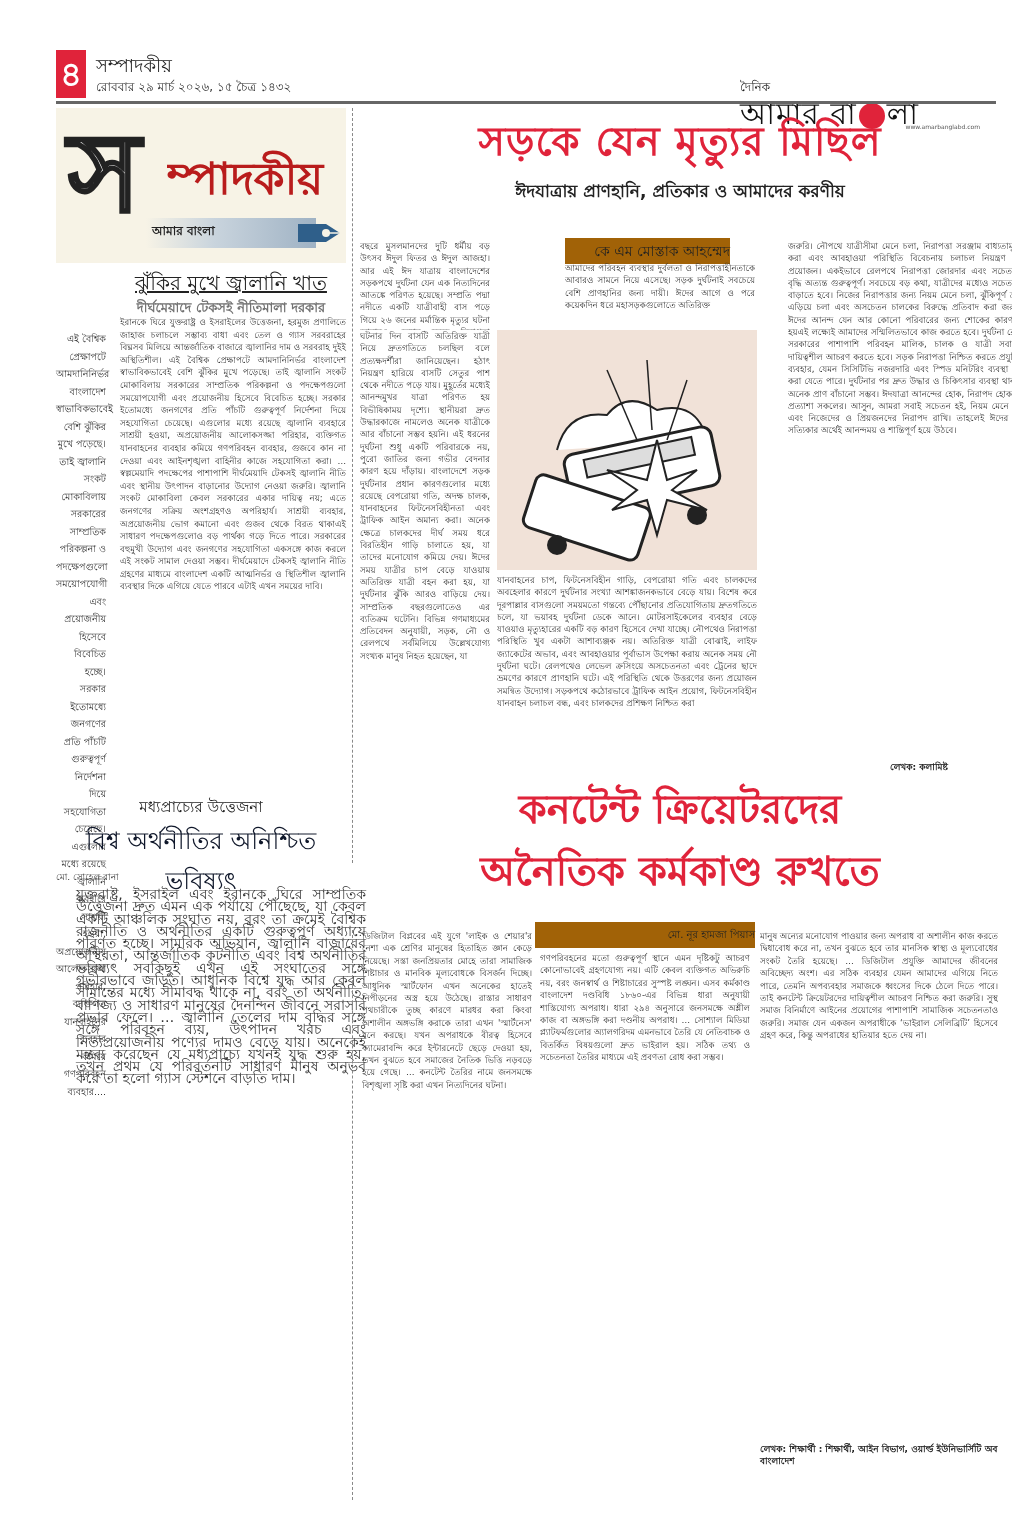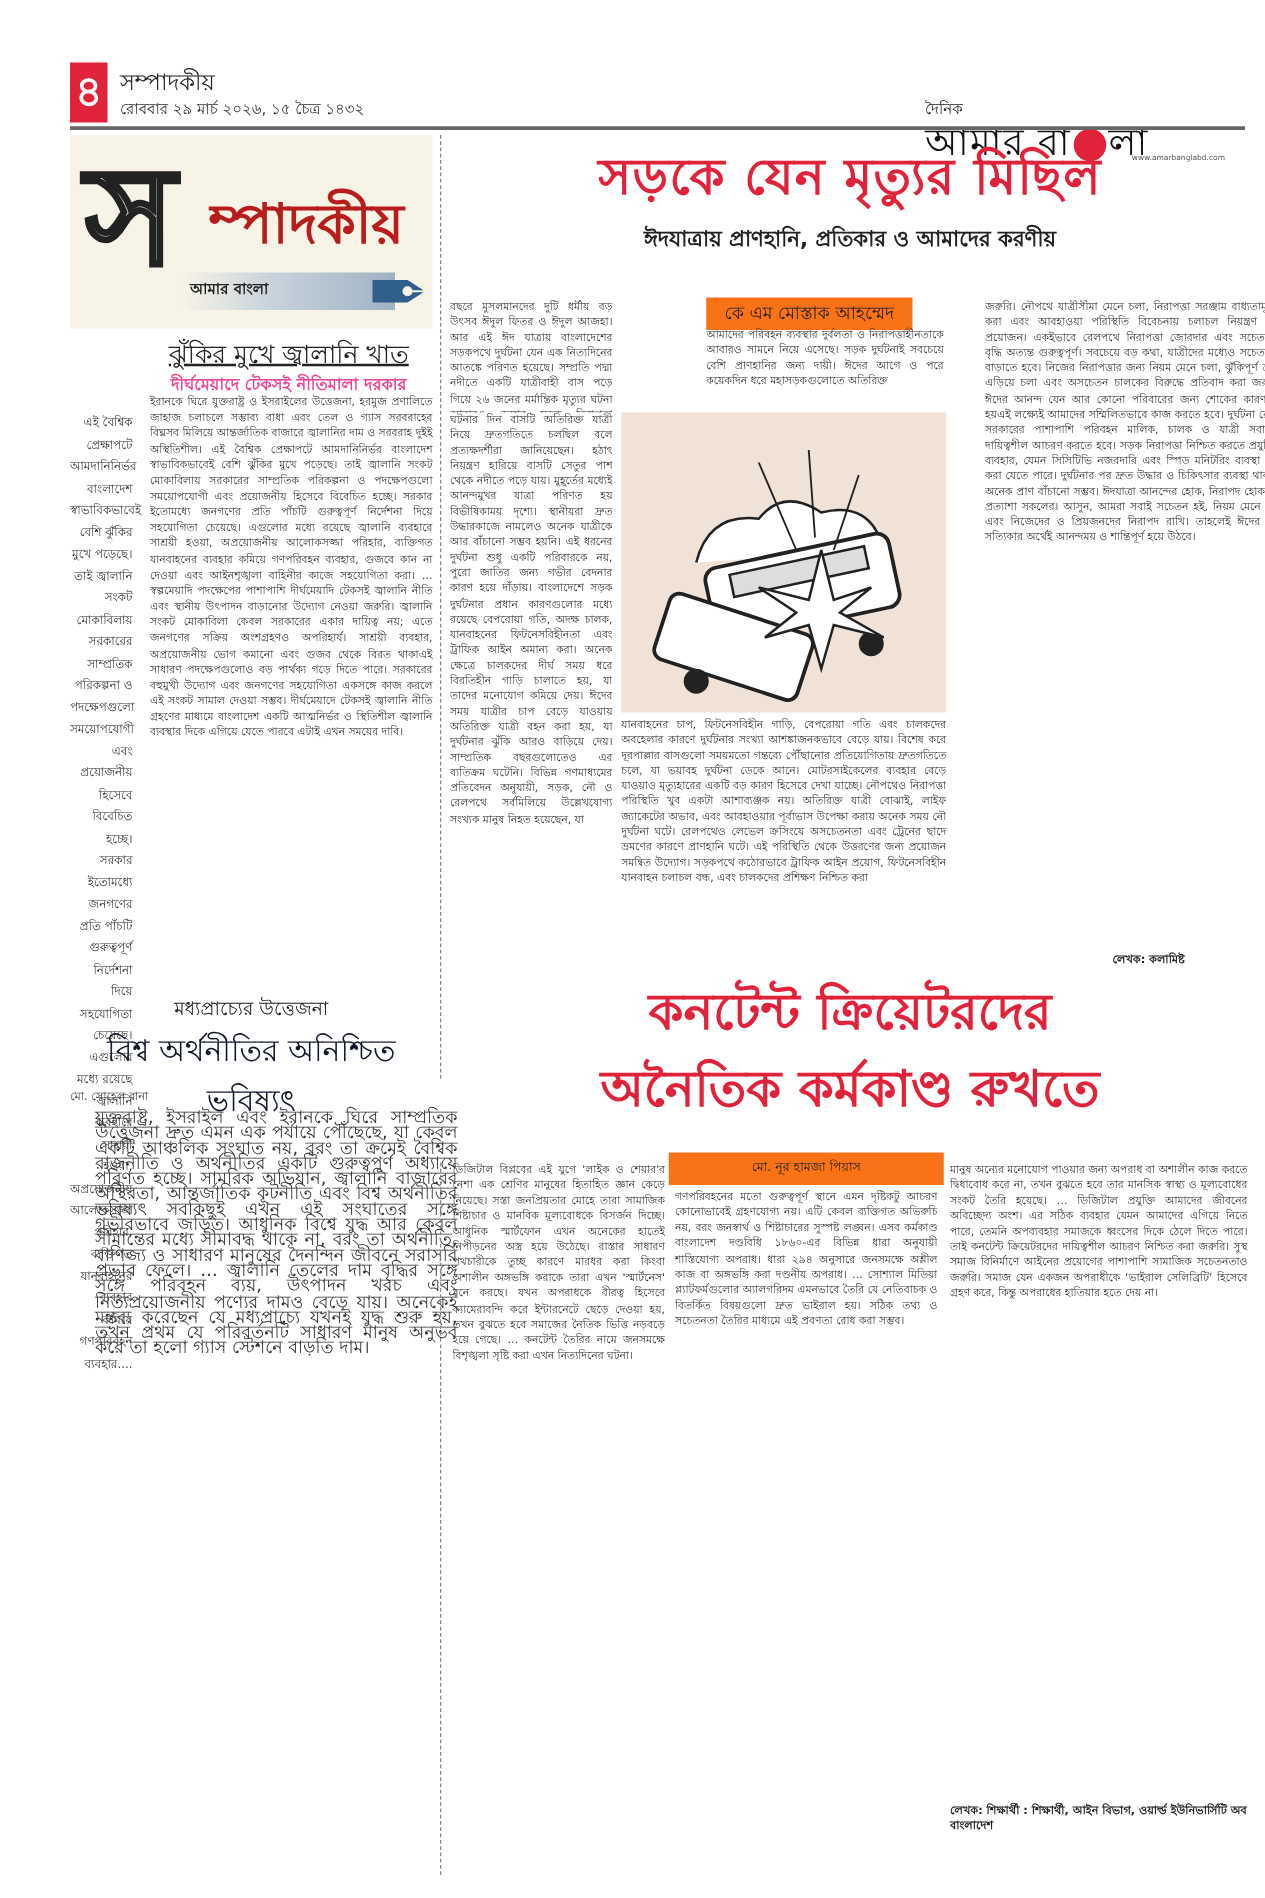--- a/index.html
+++ b/index.html
@@ -21,37 +21,37 @@
   
   .editorial { position: absolute; left: 56px; top: 108px; width: 290px; height: 740px; }
   .ed-logo { position: absolute; left: 0; top: 0; width: 290px; height: 155px; background: #f7f3e6; }
   .ed-logo-s { position: absolute; left: 12px; top: 10px; font-size: 110px; line-height: 110px; color: #fff; -webkit-text-stroke: 2px #222; font-weight: bold; }
   .ed-logo-word { position: absolute; left: 91px; top: 38px; font-size: 44px; font-weight: bold; color: #b91c1c; margin-left: 20px; }
   .ed-logo-brand { position: absolute; left: 90px; top: 110px; width: 170px; height: 30px; background: linear-gradient(90deg, #f7f3e6 0%, #c9d4dd 40%, #9fb2c4 100%); }
   .ed-logo-brand span { position: absolute; left: 6px; top: 4px; font-size: 12px; color: #222; font-weight: bold; }
   .pen-icon { position: absolute; left: 240px; top: 112px; width: 46px; height: 26px; }
 
   .ed-title { position: absolute; left: 60px; top: 160px; width: 230px; text-align: center; font-size: 20px; color: #222; text-decoration: underline; }
-  .ed-subtitle { position: absolute; left: 60px; top: 190px; width: 230px; text-align: center; font-size: 13px; color: #ec4899; font-weight: bold; }
+  .ed-subtitle { position: absolute; left: 60px; top: 190px; width: 230px; text-align: center; font-size: 13px; color: #737373; font-weight: bold; }
   .pull-quote { position: absolute; left: 0; top: 222px; width: 50px; font-size: 9.5px; line-height: 17.5px; text-align: right; color: #333; }
   .ed-body { position: absolute; left: 64px; top: 208px; width: 226px; font-size: 8.6px; line-height: 12.6px; text-align: justify; color: #333; }
 
   .col-divider { position: absolute; width: 0; border-left: 1px dashed #888; }
 
   
   .mideast { position: absolute; left: 56px; top: 795px; width: 290px; }
   .me-kicker { text-align: center; font-size: 15px; color: #222; }
   .me-title { text-align: center; font-size: 24px; color: #0f172a; margin-top: 2px; }
   .me-author { position: absolute; left: 56px; top: 870px; font-size: 9px; color: #333; }
   .me-body { position: absolute; left: 56px; top: 888px; width: 290px; font-size: 14px; line-height: 12.3px; text-align: justify; color: #333; margin-left: 20px; }
 
   
   .road-title { position: absolute; left: 360px; top: 110px; width: 640px; text-align: center; font-size: 40px; color: #e0233a; font-weight: bold; letter-spacing: 1px; }
   .road-subtitle { position: absolute; left: 360px; top: 178px; width: 640px; text-align: center; font-size: 17px; color: #222; font-weight: bold; }
-  .byline-box { position: absolute; background: #f97316; color: #222; text-align: center; }
+  .byline-box { position: absolute; background: #a16207; color: #222; text-align: right; }
   .road-byline { left: 565px; top: 238px; width: 165px; height: 26px; font-size: 14px; line-height: 26px; }
   .road-col1 { position: absolute; left: 360px; top: 240px; width: 130px; font-size: 8.6px; line-height: 12.3px; text-align: justify; color: #333; }
   .road-col2-top { position: absolute; left: 565px; top: 262px; width: 190px; font-size: 8.6px; line-height: 12.3px; text-align: justify; color: #333; }
   .road-col3 { position: absolute; left: 760px; top: 240px; width: 238px; font-size: 8.6px; line-height: 12.3px; text-align: justify; color: #333; margin-left: 28px; }
   .road-col1-b { position: absolute; left: 360px; top: 330px; width: 130px; font-size: 8.6px; line-height: 12.3px; text-align: justify; color: #333; }
   .crash-illustration { position: absolute; left: 497px; top: 330px; width: 260px; height: 240px; background: #f1e2d8; overflow: hidden; }
   .road-col2-bottom { position: absolute; left: 497px; top: 574px; width: 260px; font-size: 8.6px; line-height: 12.3px; text-align: justify; color: #333; }
   .road-author { position: absolute; left: 890px; top: 760px; font-size: 9px; color: #222; font-weight: bold; }
 
   

